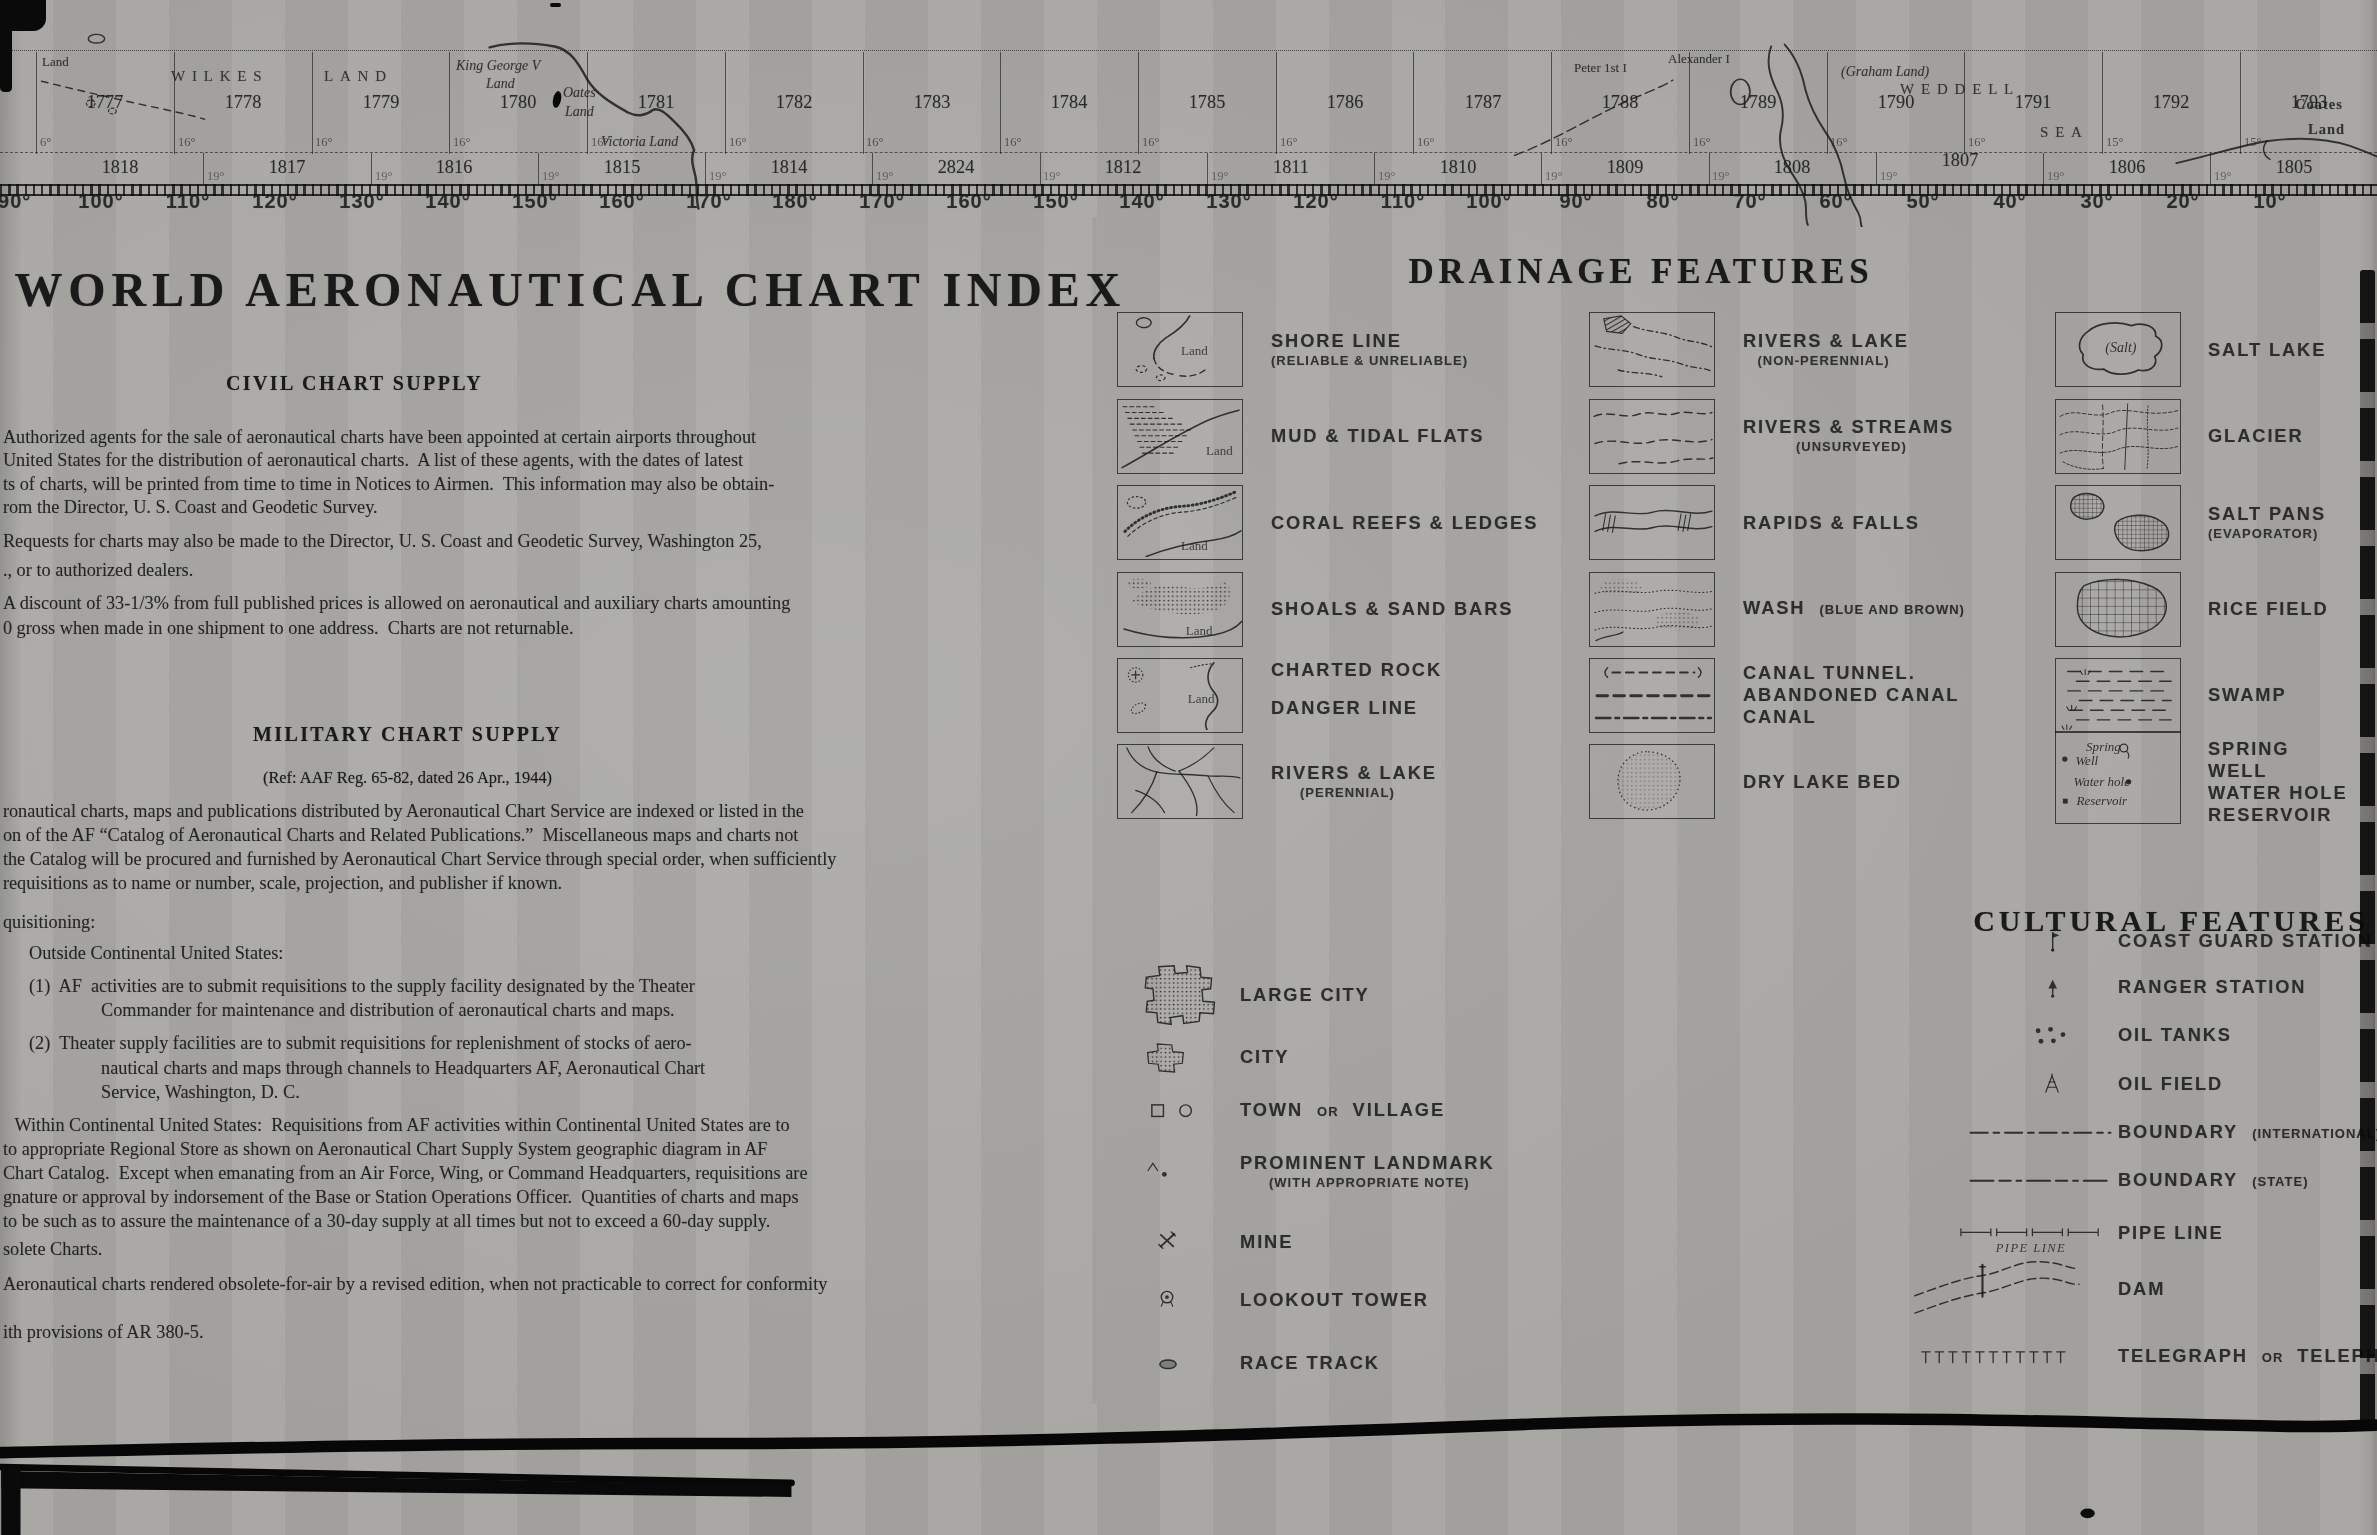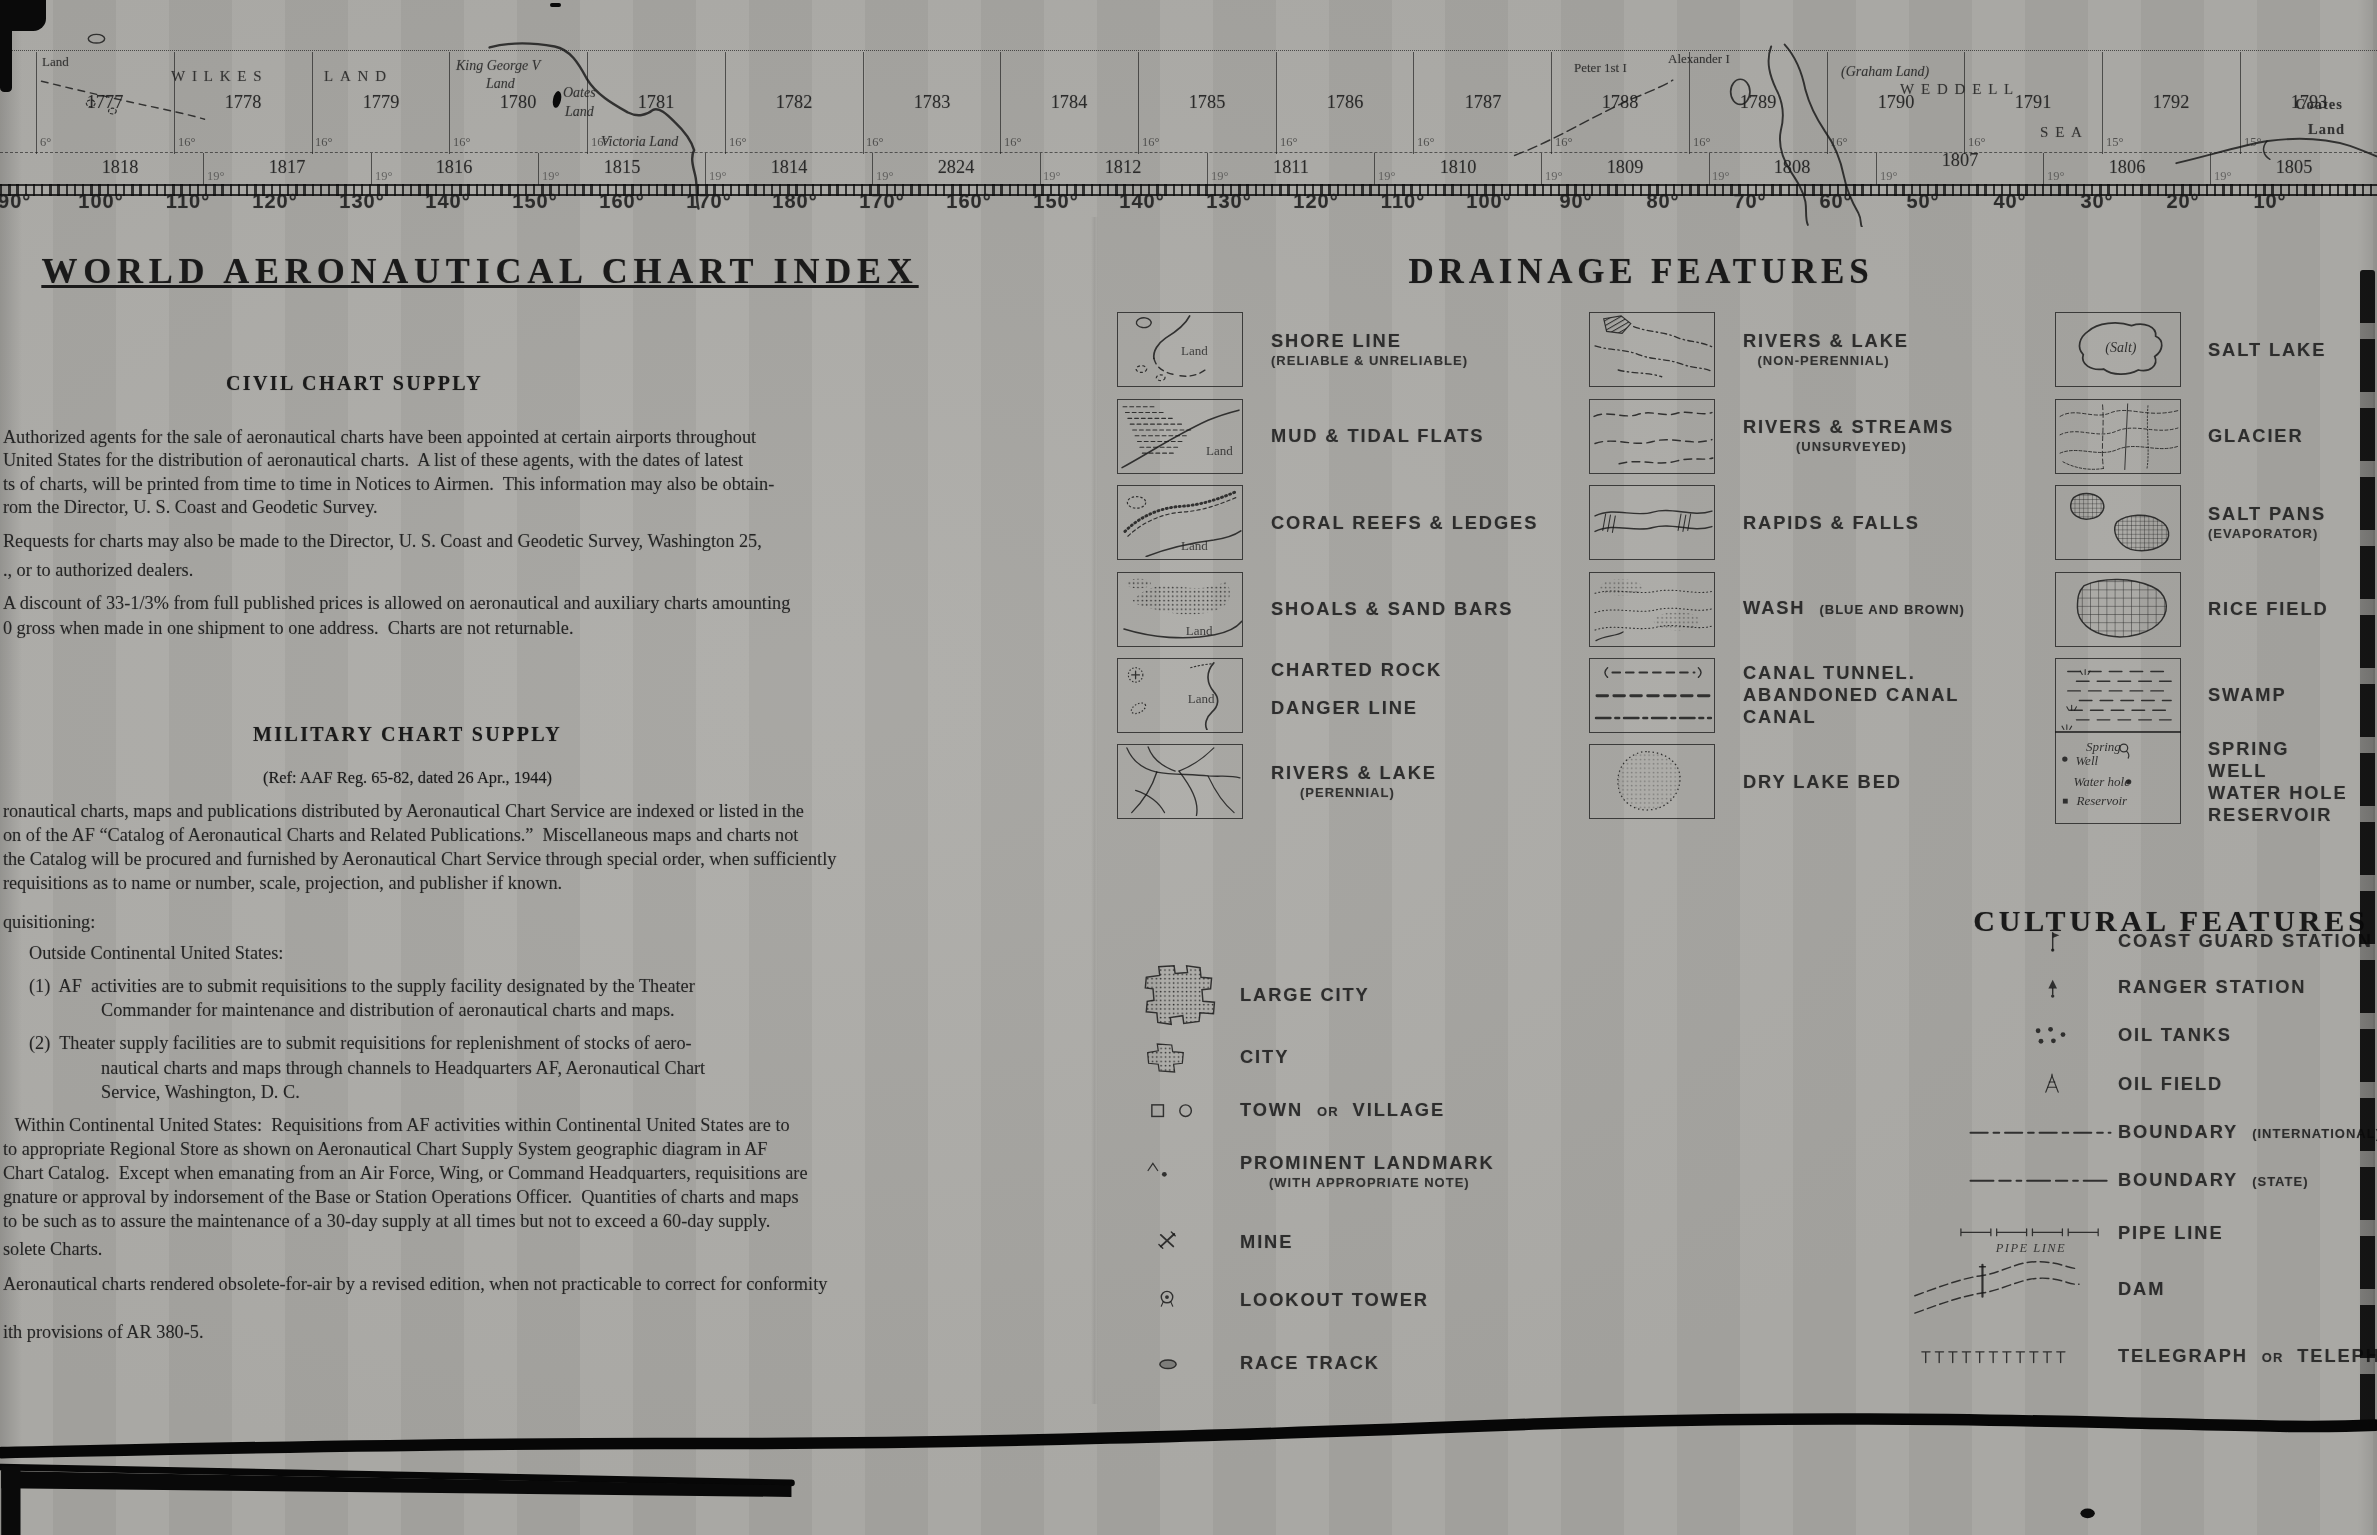--- a/index.html
+++ b/index.html
@@ -9,21 +9,21 @@
     background-image:
       linear-gradient(90deg, rgba(0,0,0,0.14), rgba(0,0,0,0) 22px),
       linear-gradient(270deg, rgba(0,0,0,0.10), rgba(0,0,0,0) 19.3px),
       repeating-linear-gradient(90deg, rgba(255,255,255,0.035) 0 53px, rgba(0,0,0,0.030) 53px 116px),
       radial-gradient(ellipse at 35% 45%, rgba(255,255,255,0.05), rgba(0,0,0,0.02) 70%);
   }
   .txt{position:absolute;font-size:18.3px;line-height:24px;color:rgba(24,24,24,.88);
        white-space:pre;text-shadow:0 0 1px rgba(50,50,50,.35);}
   .heading{position:absolute;text-align:center;color:rgba(18,18,18,.9);
        text-shadow:0 0 1px rgba(40,40,40,.5);white-space:nowrap;}
-  #title{top:250px;left:14.5px;width:931px;font-size:36px;font-weight:bold;letter-spacing:5.8px;text-decoration:underline;}
+  #title{top:262px;left:14.5px;width:931px;font-size:48px;font-weight:bold;letter-spacing:5.8px;}
   #subtitle{top:317px;left:0px;width:873px;font-size:29px;font-weight:bold;letter-spacing:2.4px;}
   #civil-heading{top:372px;left:0px;width:709px;font-size:20px;font-weight:bold;letter-spacing:2.4px;}
   #military-heading{top:723px;left:0px;width:815px;font-size:20px;font-weight:bold;letter-spacing:2.4px;}
   #military-ref{top:768px;left:0px;width:815px;font-size:16.4px;}
   #drainage-title{top:252px;left:1250px;width:782px;font-size:35px;font-weight:bold;letter-spacing:4.8px;}
   #cultural-title{top:904px;left:1954px;width:434px;font-size:30px;font-weight:bold;letter-spacing:3.9px;}
 
   
   #map-strip{position:absolute;left:0;top:0;width:2377px;height:227px;}
   .cellnum{position:absolute;text-align:center;font-size:18.3px;color:rgba(25,25,25,.82);text-shadow:0 0 1px rgba(50,50,50,.4);}

